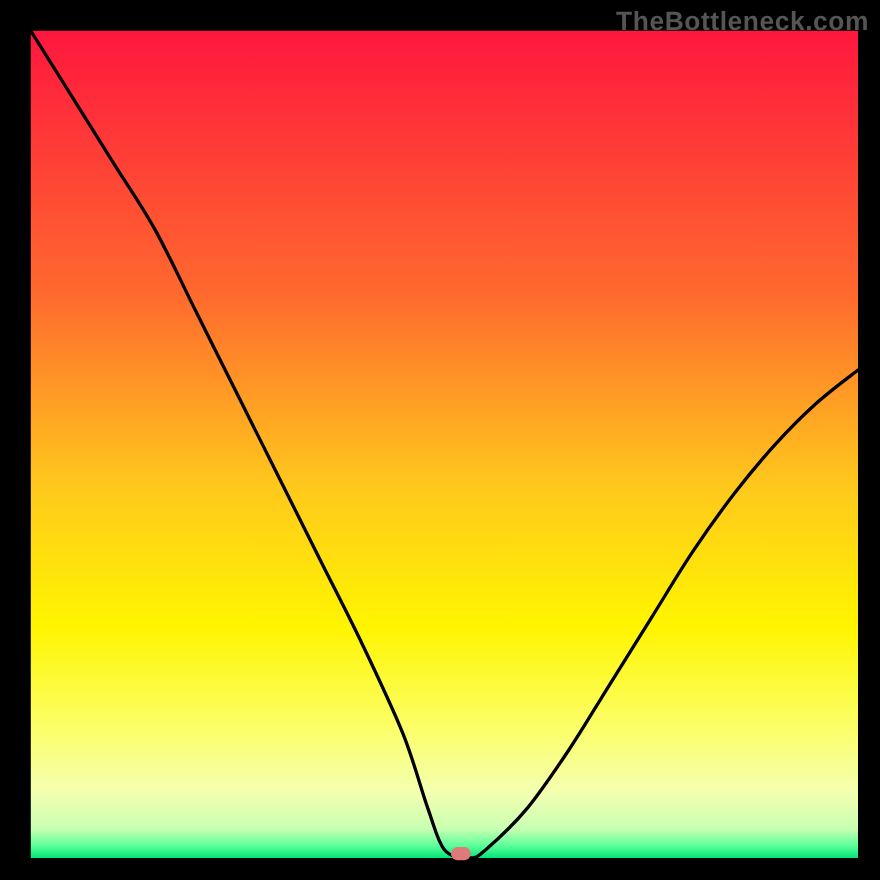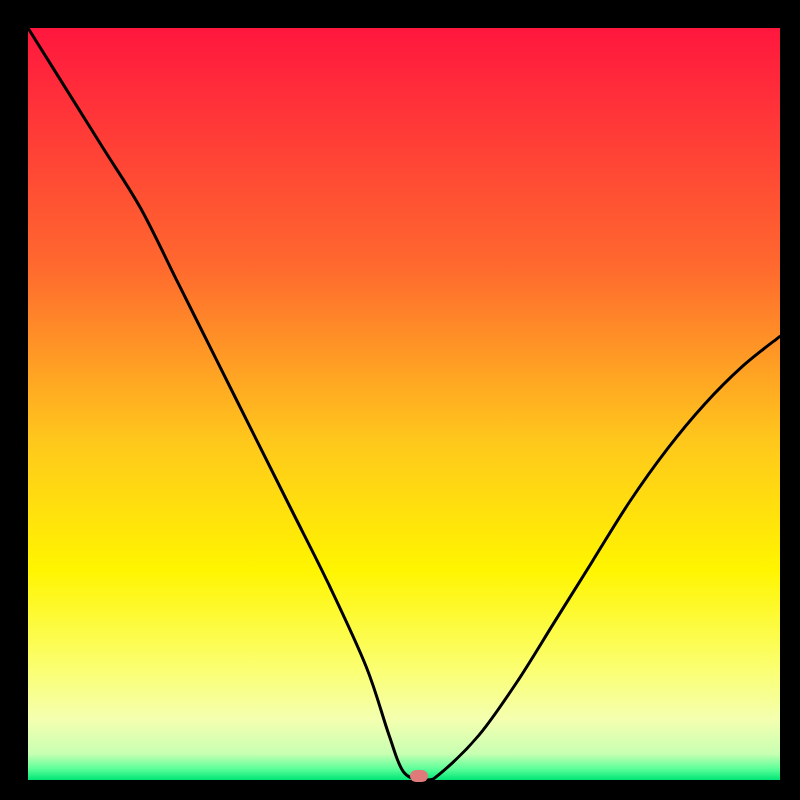--- a/index.html
+++ b/index.html
@@ -57,13 +57,14 @@
           <stop offset="98.5%" stop-color="#5dff9a"></stop>
           <stop offset="100%" stop-color="#00e676"></stop>
         </linearGradient>
     </defs>
     <rect id="plot-rect" fill="url(#bg-grad)" x="28" y="28" width="752" height="752"></rect>
     <path id="curve" fill="none" stroke="#000" stroke-width="3" stroke-linecap="round" stroke-linejoin="round" d="M 28 28 C 34.266666666666666 38.026666666666664, 53.06666666666666 68.10666666666663, 65.6 88.15999999999997 C 78.13333333333333 108.21333333333331, 90.66666666666667 128.2666666666667, 103.2 148.32000000000005 C 115.73333333333333 168.3733333333334, 128.26666666666668 185.92000000000004, 140.8 208.48000000000002 C 153.33333333333334 231.04, 165.86666666666667 258.6133333333333, 178.4 283.67999999999995 C 190.93333333333334 308.7466666666666, 203.46666666666667 333.8133333333333, 216 358.87999999999994 C 228.53333333333333 383.9466666666666, 241.06666666666666 409.0133333333333, 253.6 434.08 C 266.1333333333333 459.14666666666665, 278.66666666666663 484.21333333333337, 291.2 509.28000000000003 C 303.73333333333335 534.3466666666667, 316.26666666666665 558.16, 328.8 584.48 C 341.33333333333337 610.8000000000001, 356.3733333333334 642.1333333333334, 366.40000000000003 667.2 C 376.4266666666667 692.2666666666667, 382.6933333333333 717.3333333333334, 388.96 734.88 C 395.22666666666663 752.4266666666666, 397.73333333333335 764.96, 404 772.48 C 410.26666666666665 780, 420.29333333333335 780, 426.56 780 C 432.82666666666665 780, 432.8266666666667 780, 441.6 772.48 C 450.37333333333333 764.96, 466.6666666666667 749.92, 479.2 734.88 C 491.7333333333333 719.84, 504.26666666666665 701.04, 516.8 682.24 C 529.3333333333333 663.44, 541.8666666666667 642.1333333333333, 554.4 622.08 C 566.9333333333333 602.0266666666668, 579.4666666666667 581.9733333333334, 592 561.9200000000001 C 604.5333333333333 541.8666666666668, 617.0666666666667 520.56, 629.6 501.76 C 642.1333333333333 482.96, 654.6666666666666 465.41333333333336, 667.1999999999999 449.12 C 679.7333333333332 432.82666666666665, 692.2666666666668 417.7866666666667, 704.8000000000001 404 C 717.3333333333334 390.2133333333333, 729.8666666666667 377.67999999999995, 742.4 366.4 C 754.9333333333333 355.12, 773.7333333333333 341.33333333333337, 780 336.32000000000005"></path>
   </svg>
 
   <div id="marker" class="marker" style="left: 419.04px; top: 776.24px; background: rgb(224, 122, 122);"></div>
 
+  <div class="watermark">TheBottleneck.com</div>
 </div>
 
 </body></html>

